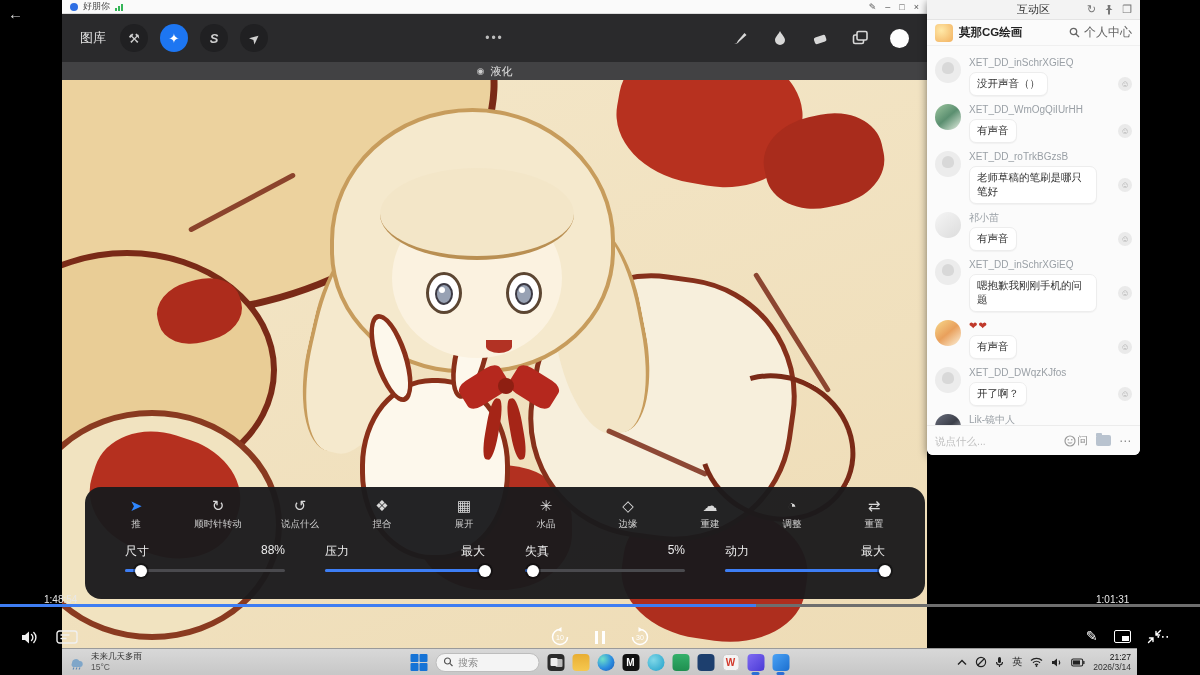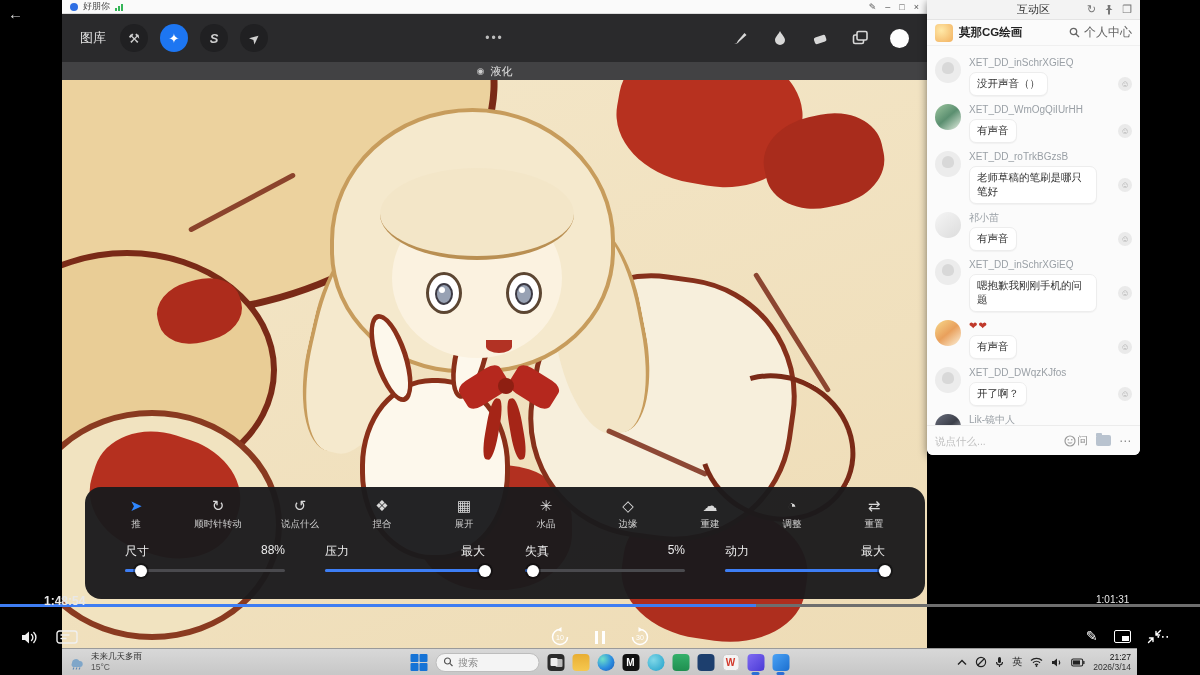--- a/index.html
+++ b/index.html
@@ -5,21 +5,21 @@
   * { margin:0; padding:0; box-sizing:border-box; }
   html,body { width:1200px; height:675px; background:#000; overflow:hidden;
     font-family:"Liberation Sans","DejaVu Sans",sans-serif; }
   .stage { position:relative; width:1200px; height:675px; background:#000; }
   .abs { position:absolute; }
 
   
   .back-icon { left:8px; top:5px; color:#ddd; font-size:15px; cursor:pointer; }
   .progress { left:0; right:0; top:604px; height:3px; background:#6e6e6e; }
   .progress .played { position:absolute; left:0; top:0; bottom:0; width:63%; background:#3e7df2; }
-  .time-elapsed { left:44px; top:594px; color:#e8e8e8; font-size:12px;font-weight:bold; }
+  .time-elapsed { left:44px; top:594px; color:#e8e8e8; font-size:10px; }
   .time-remaining { left:1096px; top:594px; color:#e8e8e8; font-size:10px; }
   .vol-icon { left:20px; top:629px; }
   .danmaku-icon { left:56px; top:630px; }
   .center-controls { left:50%; top:626px; transform:translateX(-50%); display:flex; gap:24px; align-items:center; }
   .pausebars { display:flex; gap:4px; padding-top:2px; }
   .pausebars span { width:3px; height:13px; background:#fff; display:block; }
   .right-controls { left:1086px; top:628px; display:flex; gap:16px; align-items:center; }
   .pencil-glyph { color:#fff; font-size:14px; }
   .pip-icon { width:17px; height:13px; border:1.5px solid #fff; border-radius:2px; position:relative; }
   .pip-icon::after { content:""; position:absolute; right:1px; bottom:1px; width:7px; height:5px; background:#fff; }

